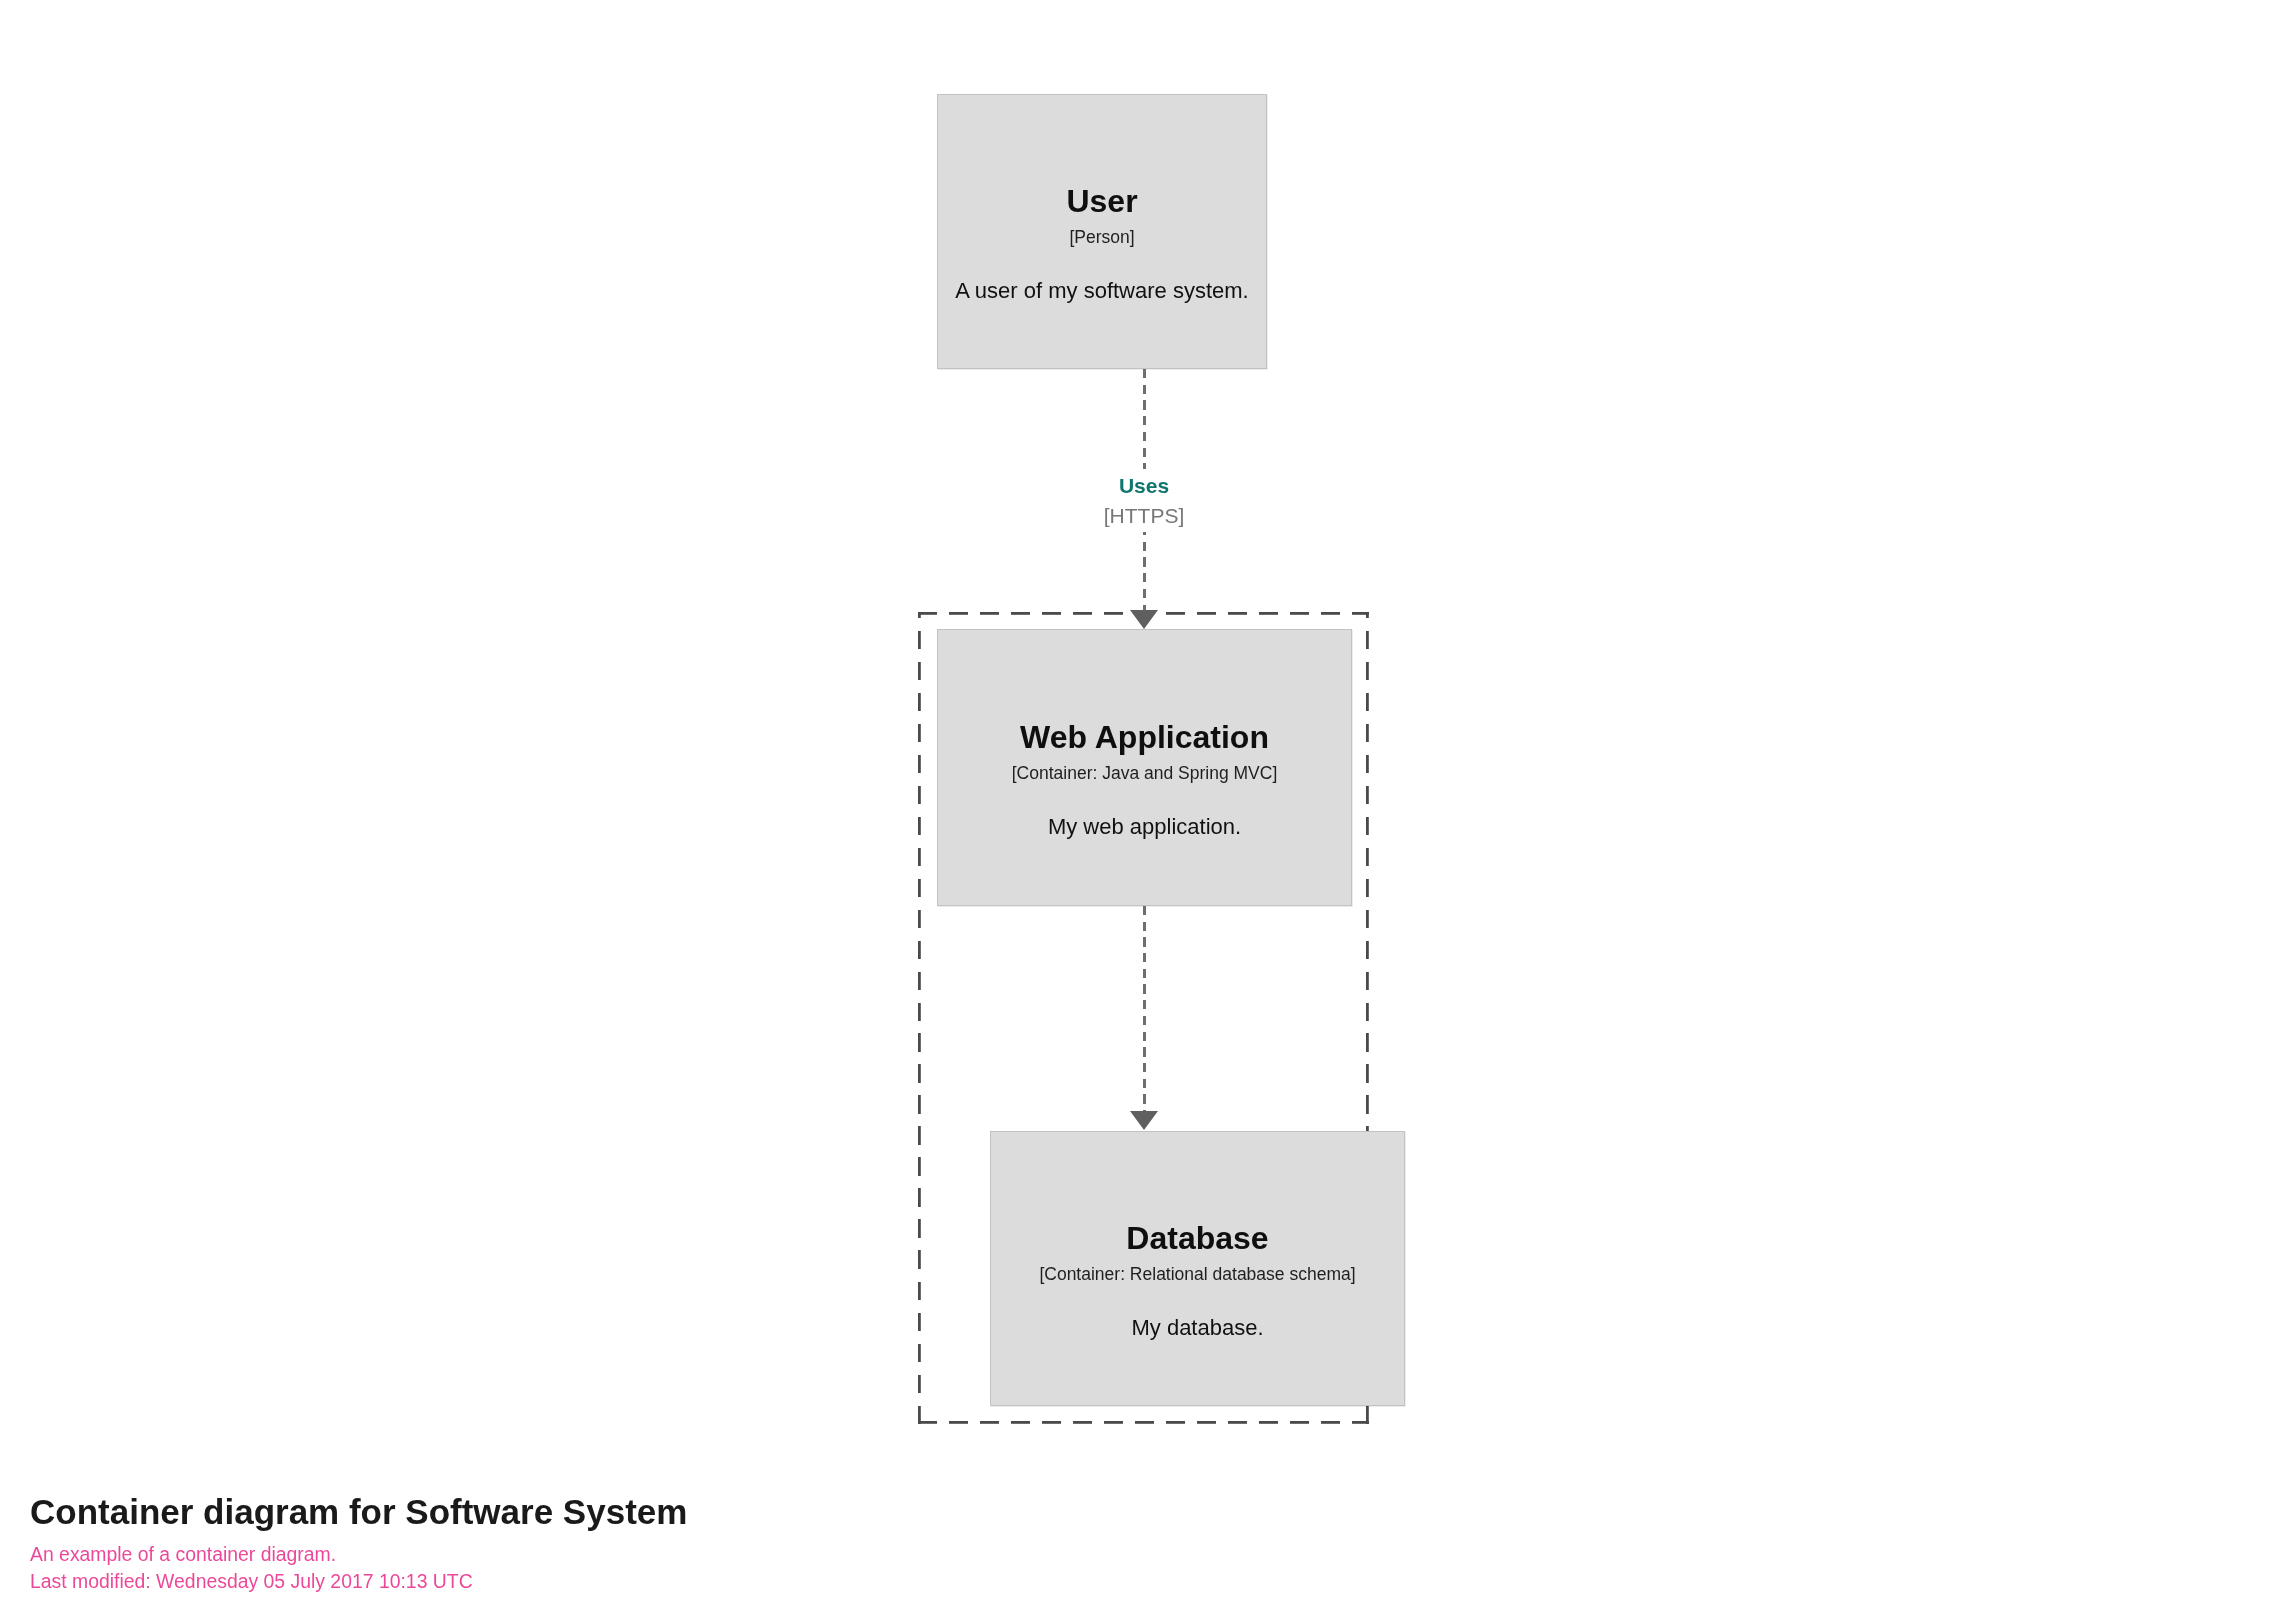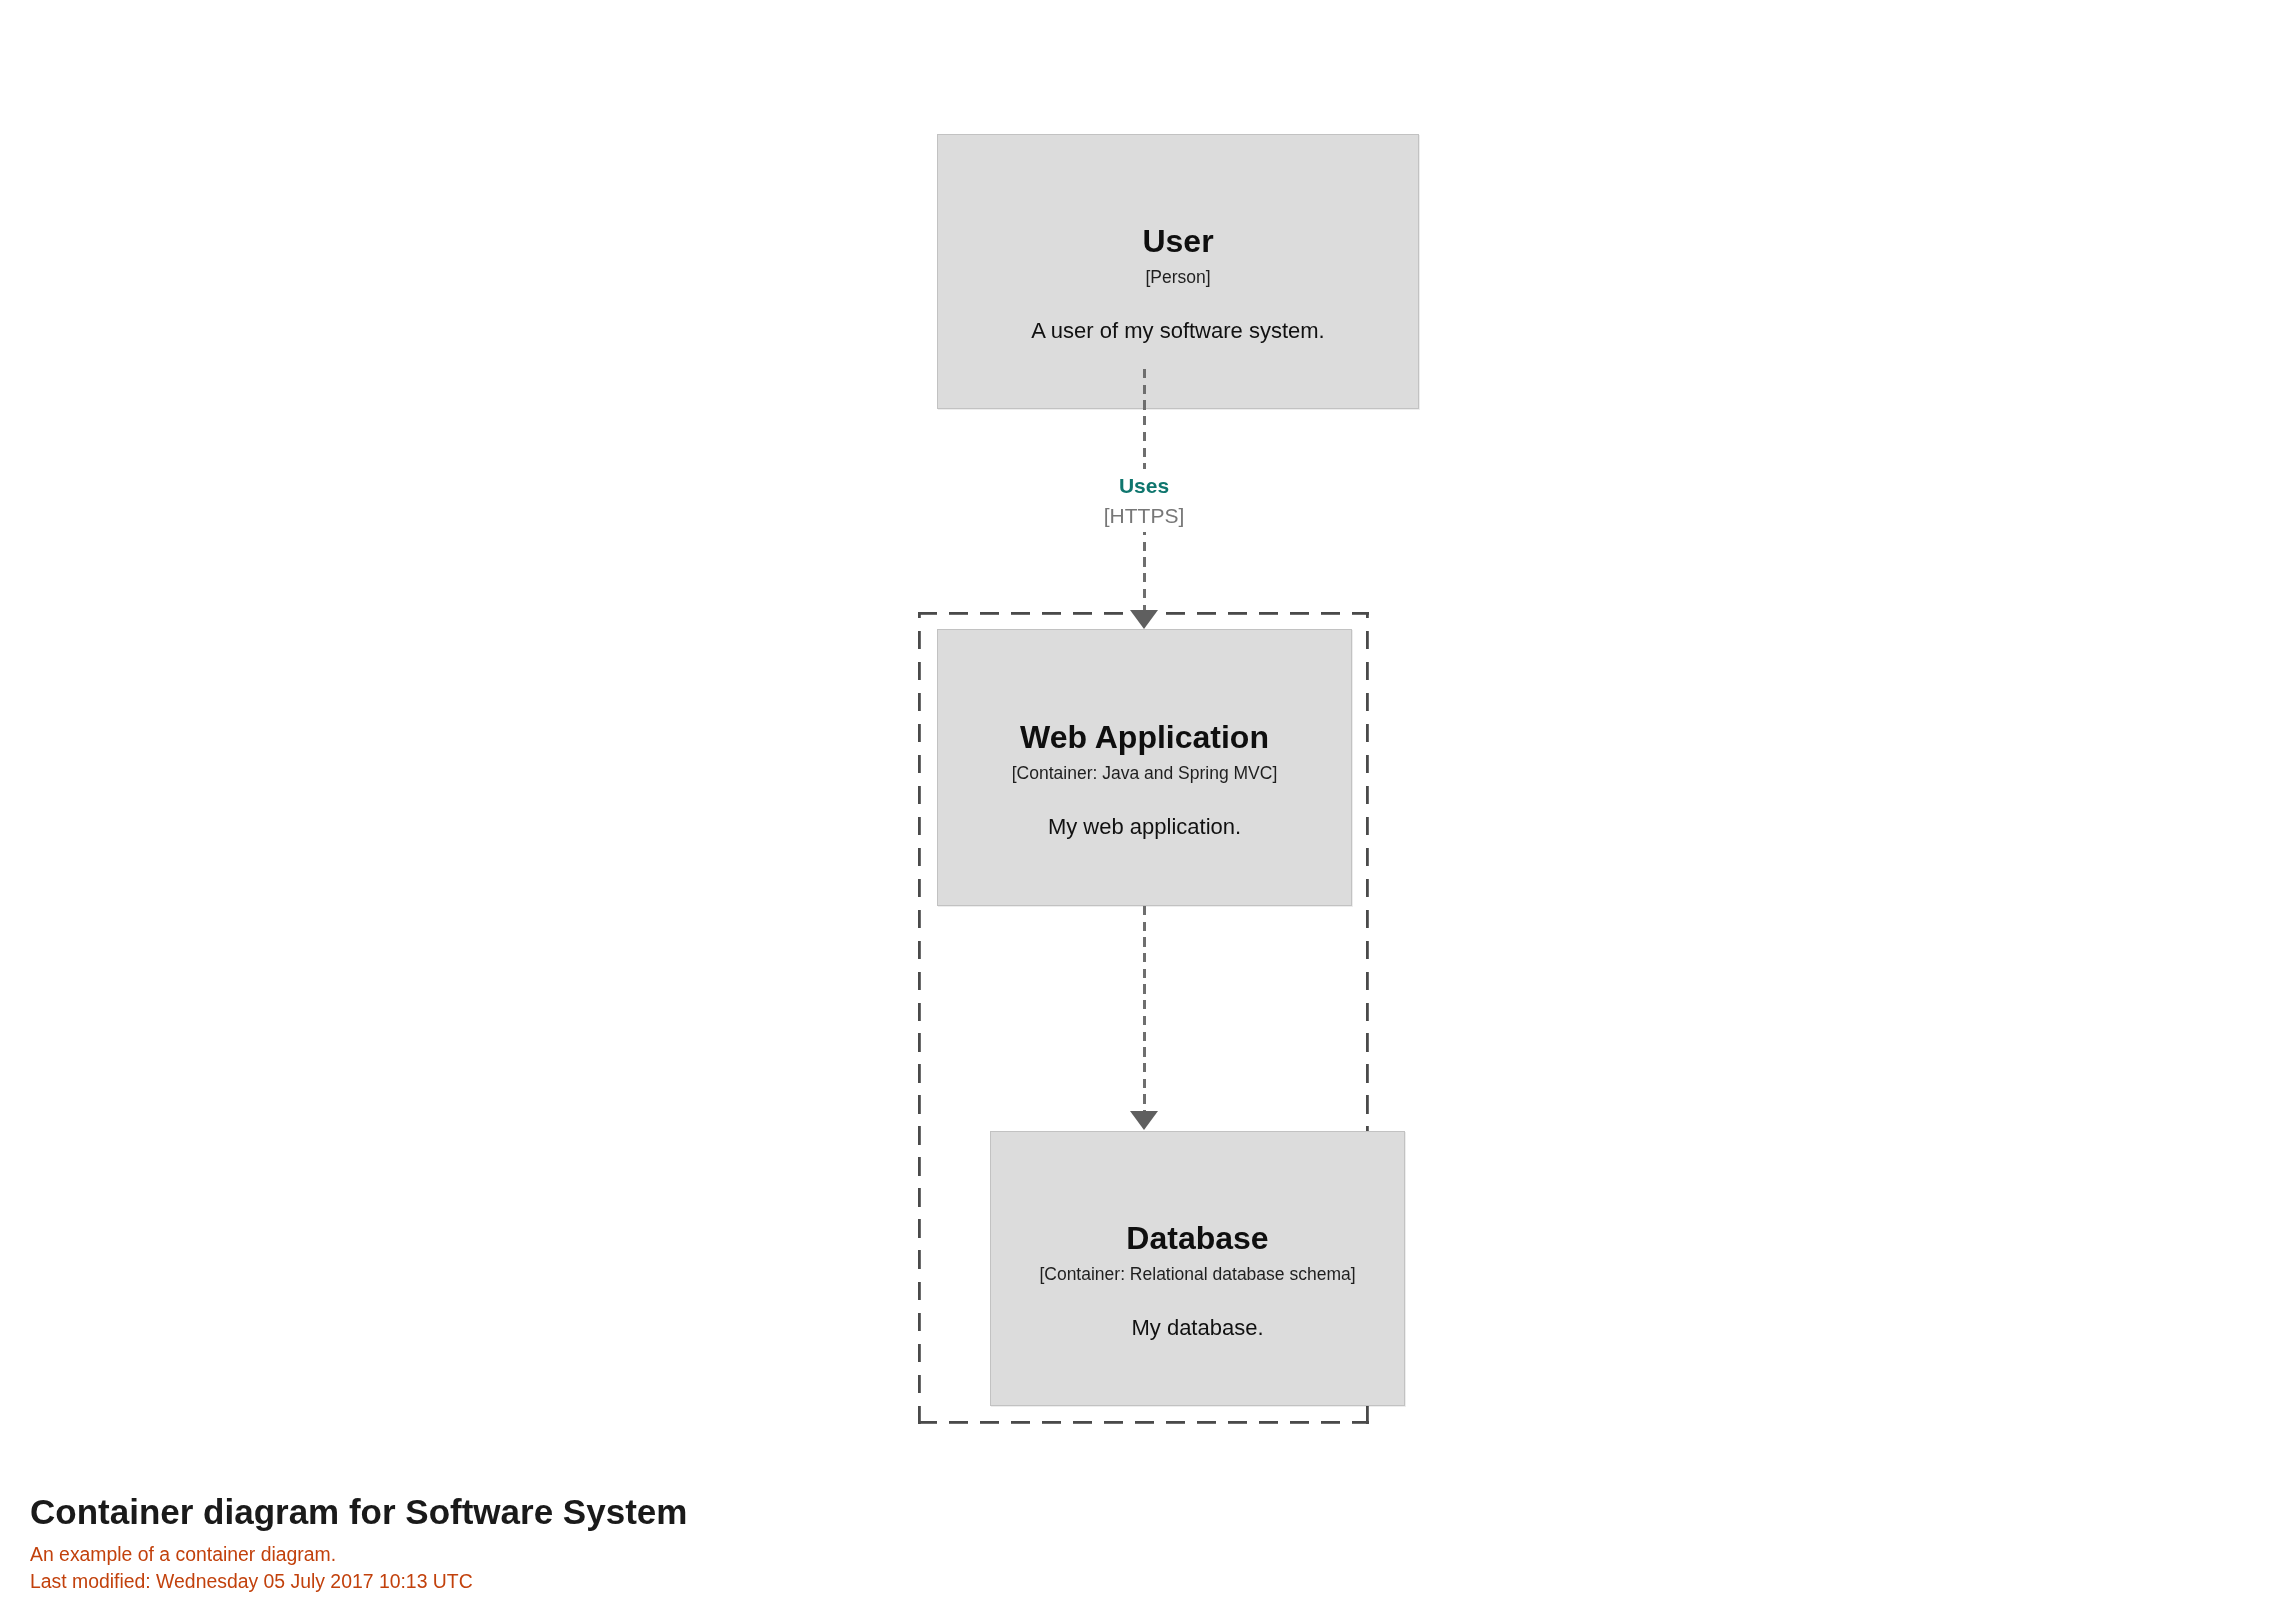--- a/index.html
+++ b/index.html
@@ -23,21 +23,21 @@
     background: #dcdcdc;
     border: 1.8px solid #c2c2c2;
     box-shadow: 0.9px 0.9px 0 rgba(0,0,0,0.08);
     display: flex;
     flex-direction: column;
     align-items: center;
     justify-content: center;
     text-align: center;
     padding-top: 24px;
   }
-  .node-user     { left: 937px; top: 94px;  width: 482px; height: 275px; margin-top: 40px; }
+  .node-user     { left: 937px; top: 94px;  width: 330px; height: 275px; }
   .node-webapp   { left: 937px; top: 629px;  width: 415px; height: 277px; }
   .node-database { left: 990px; top: 1131px; width: 415px; height: 275px; }
 
   .node-title {
     font-size: 32px;
     font-weight: bold;
     color: #0f0f0f;
     line-height: 1.15;
   }
   .node-meta {
@@ -117,21 +117,21 @@
     top: 1491px;
   }
   .footer-title {
     font-size: 35px;
     font-weight: bold;
     color: #1a1a1a;
     line-height: 1.2;
   }
   .footer-sub {
     font-size: 19.4px;
-    color: #c2410c;
+    color: #ec4899;
     line-height: 1.3;
     margin-top: 1.8px;
   }
   .footer-sub.first { margin-top: 9.2px; }
 </style>
 </head>
 <body>
 
 <div class="canvas">
 

